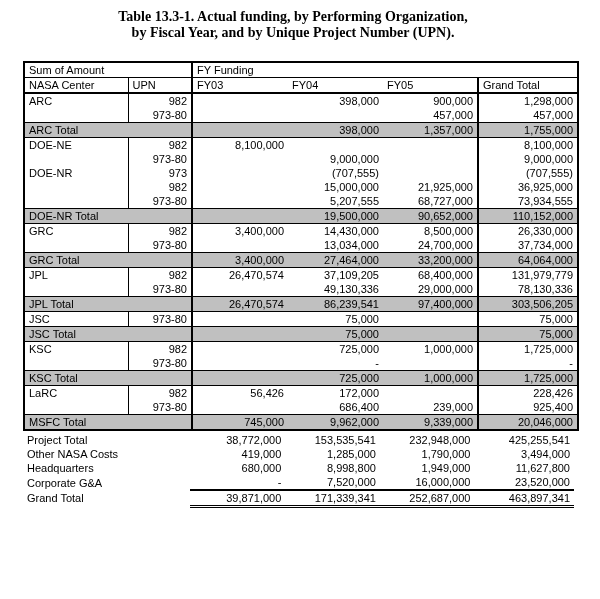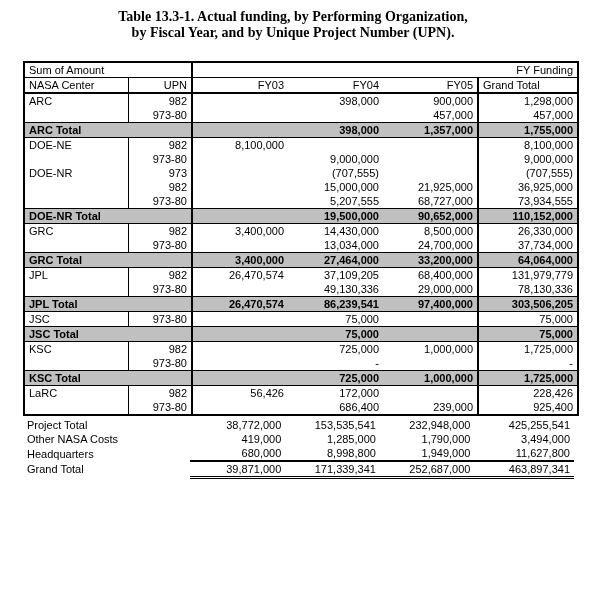--- a/index.html
+++ b/index.html
@@ -11,22 +11,22 @@
   .main{margin:20px 0 0 23px;border:2px solid #000;}
   .main th,.main td{font-size:11px;line-height:13px;height:13px;padding:1px 4px 0 4px;
                     color:#000;white-space:nowrap;overflow:hidden;font-weight:normal;}
   col.c1{width:104px} col.c2{width:64px} col.c3{width:96px}
   col.c4{width:95px}  col.c5{width:95px} col.c6{width:100px}
   .v1{border-right:1px solid #000;}
   .v2{border-right:2px solid #000;}
   .v3{border-right:2px solid #000;}
   .h1 th{border-bottom:1px solid #000;}
   .h2 th{border-bottom:2px solid #000;}
-  .left{text-align:left;} .ctr{text-align:right;} .num{text-align:right;}
-  .total-row td{background:var(--total-bg,#c0c0c0);font-weight:bold;
+  .left{text-align:left;} .ctr{text-align:left;} .num{text-align:right;}
+  .total-row td{background:var(--total-bg,#c0c0c0);font-weight:normal;
                 border-top:1px solid #000;border-bottom:1px solid #000;}
   .footer-table{margin:2px 12px 0 23px;}
   .footer-table td{font-size:11px;line-height:13px;height:13px;padding:1px 4px 0 4px;
                    color:#000;white-space:nowrap;overflow:hidden;}
   .footer-table tr.grand td.rule{border-top:2px solid #000;border-bottom:3px double #000;}
 </style>
 </head>
 <body>
 
 <div class="page">
@@ -222,20 +222,27 @@
           <td class="num">228,426</td>
         </tr>
         <tr class="data-row">
           <td class="left v1"></td>
           <td class="num v2">973-80</td>
           <td class="num"></td>
           <td class="num">686,400</td>
           <td class="num v3">239,000</td>
           <td class="num">925,400</td>
         </tr>
+        <tr class="total-row">
+          <td class="left v2" colspan="2">MSFC Total</td>
+          <td class="num">745,000</td>
+          <td class="num">9,962,000</td>
+          <td class="num v3">9,339,000</td>
+          <td class="num">20,046,000</td>
+        </tr>
       </tbody>
   </table>
 
   <table class="footer-table">
     <colgroup>
       <col class="c1">
         <col class="c2">
         <col class="c3">
         <col class="c4">
         <col class="c5">
@@ -256,20 +263,27 @@
           <td class="num">1,790,000</td>
           <td class="num">3,494,000</td>
         </tr>
         <tr class="">
           <td class="left" colspan="2">Headquarters</td>
           <td class="num">680,000</td>
           <td class="num">8,998,800</td>
           <td class="num">1,949,000</td>
           <td class="num">11,627,800</td>
         </tr>
+        <tr class="">
+          <td class="left" colspan="2">Corporate G&amp;A</td>
+          <td class="num">-</td>
+          <td class="num">7,520,000</td>
+          <td class="num">16,000,000</td>
+          <td class="num">23,520,000</td>
+        </tr>
         <tr class="grand">
           <td class="left" colspan="2">Grand Total</td>
           <td class="num rule">39,871,000</td>
           <td class="num rule">171,339,341</td>
           <td class="num rule">252,687,000</td>
           <td class="num rule">463,897,341</td>
         </tr>
       </tbody>
   </table>
 </div>

